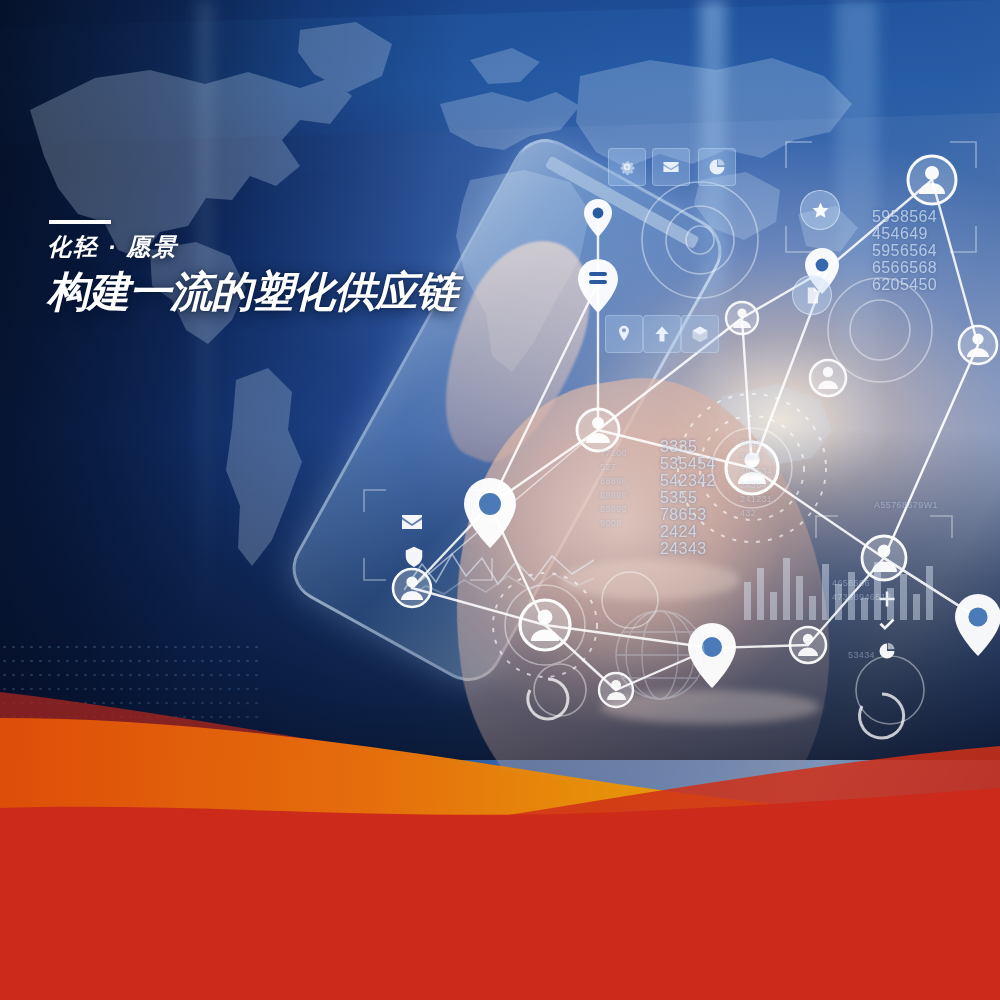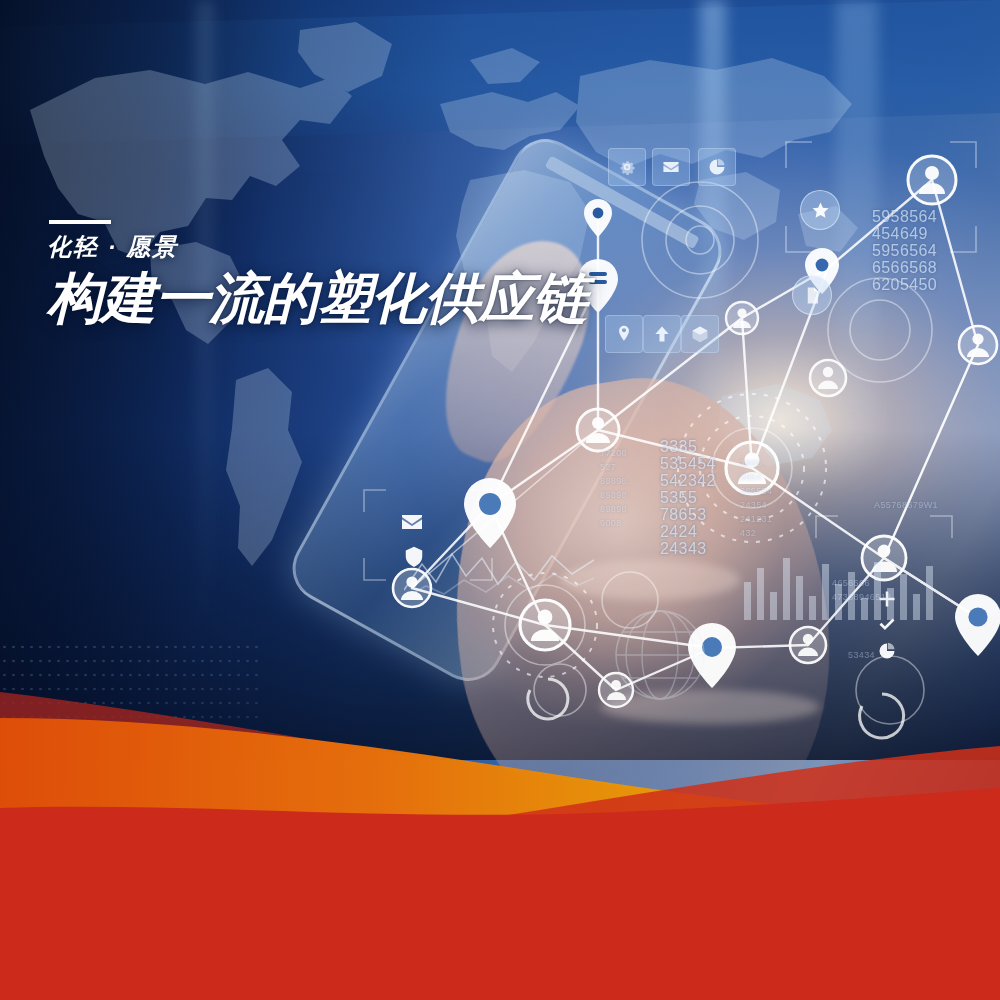--- a/index.html
+++ b/index.html
@@ -141,21 +141,21 @@
     width:62px; height:4px; background:#ffffff; margin:12px 0 9px 2px;
     box-shadow:0 1px 5px rgba(4,18,46,.6);
   }
   .sub{
     font-size:24px; font-weight:bold; font-style:italic; color:#ffffff;
     letter-spacing:2px; line-height:1.15;
     text-shadow:0 2px 9px rgba(4,18,46,.75);
   }
   .headline{
     margin-top:7px;
-    font-size:55px; font-weight:bold; font-style:italic; color:#ffffff;
+    font-size:42px; font-weight:bold; font-style:italic; color:#ffffff;
     letter-spacing:-1px; line-height:1.12; white-space:nowrap;
     text-shadow:0 3px 14px rgba(4,18,46,.80), 0 0 3px rgba(4,18,46,.55);
   }
 
   
   .waves{ position:absolute; left:0; bottom:0; width:1000px; height:330px; z-index:50; }
   .waves svg{ width:100%; height:100%; display:block; }
 </style>
 </head>
 <body>
@@ -447,21 +447,21 @@
 89898
 89898
 9008</div>
   <div class="nums" style="left:660px;top:438px;">3335
 535454
 542342
 5355
 78653
 2424
 24343</div>
-  <div class="nums small" style="left:740px;top:456px;">2865
+  <div class="nums small" style="left:740px;top:436px;">2865
 3854
 385534
 24354
 241231
 432</div>
   <div class="nums small" style="left:832px;top:576px;">4656566
 47368946518</div>
   <div class="nums small" style="left:846px;top:498px;margin-left:28px;">A55768679W1</div>
   <div class="nums small" style="left:848px;top:648px;text-align:center;">53434</div>
 

